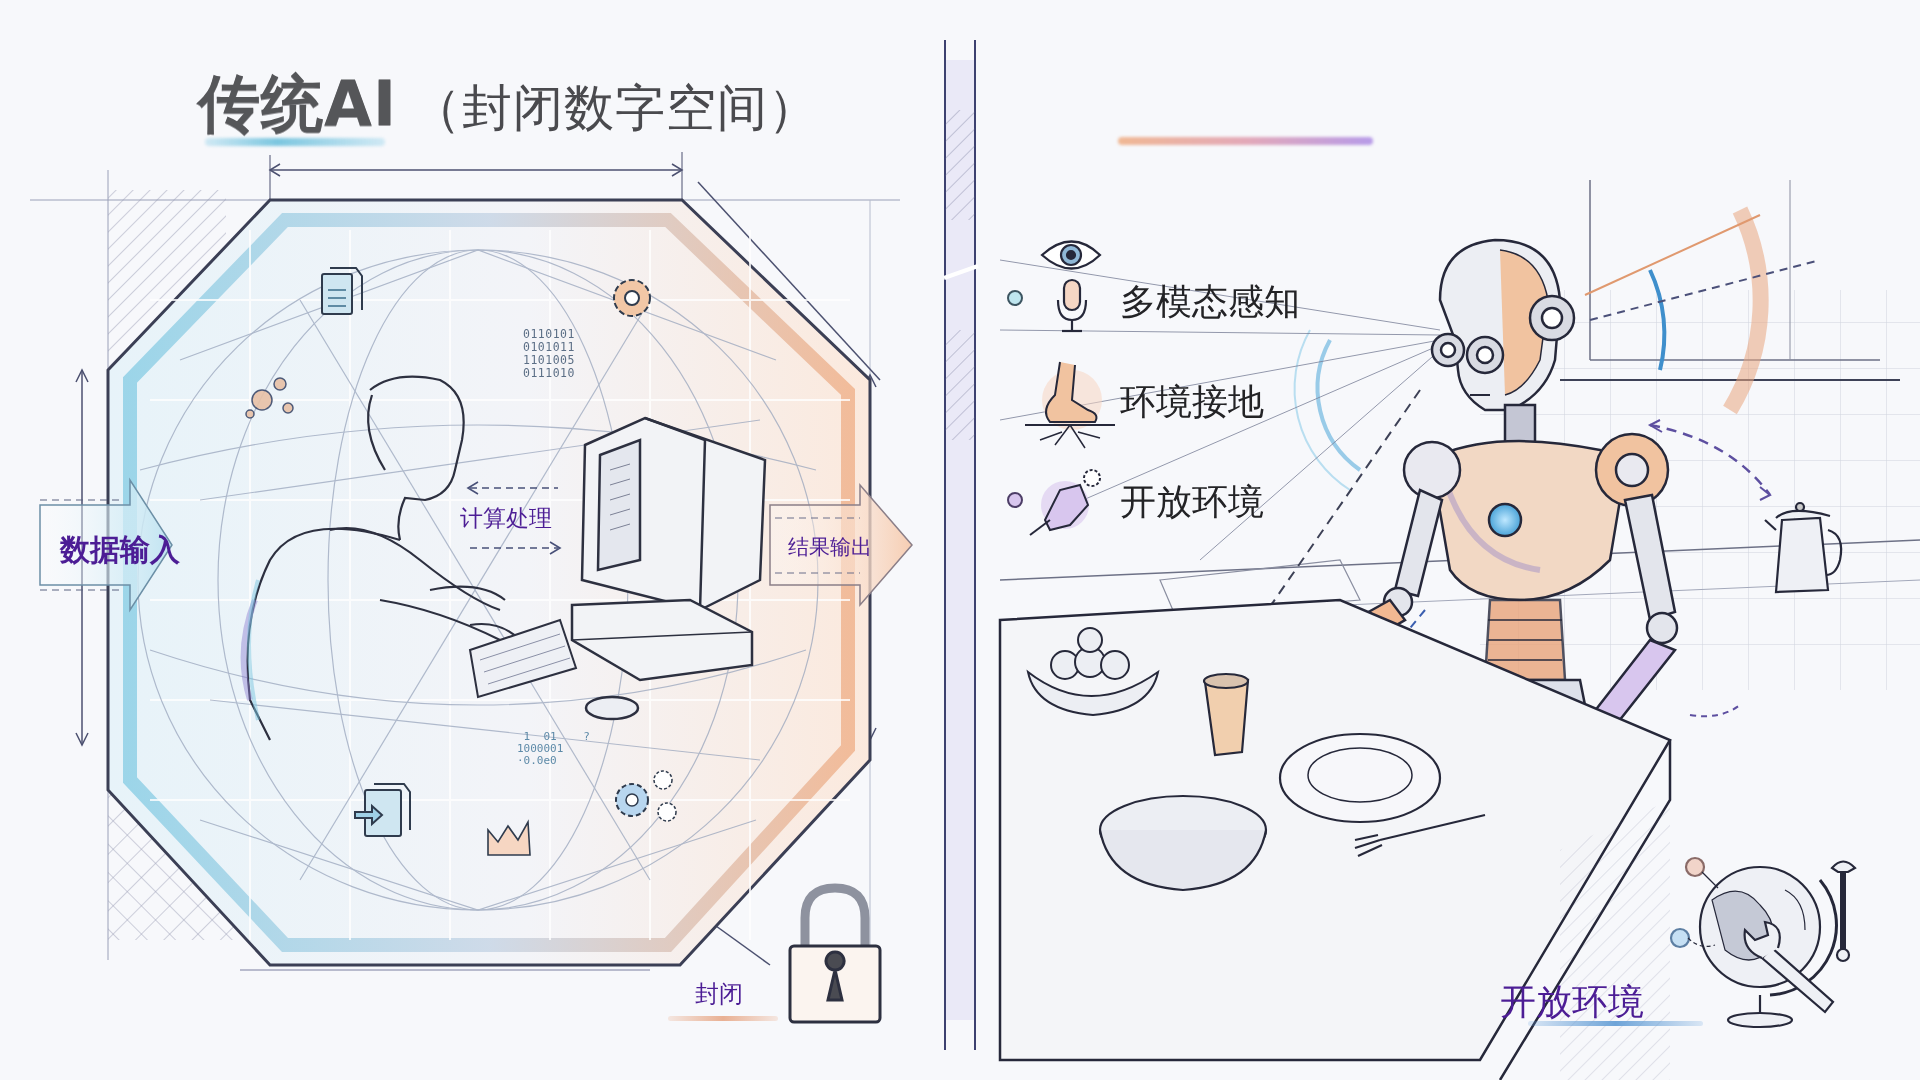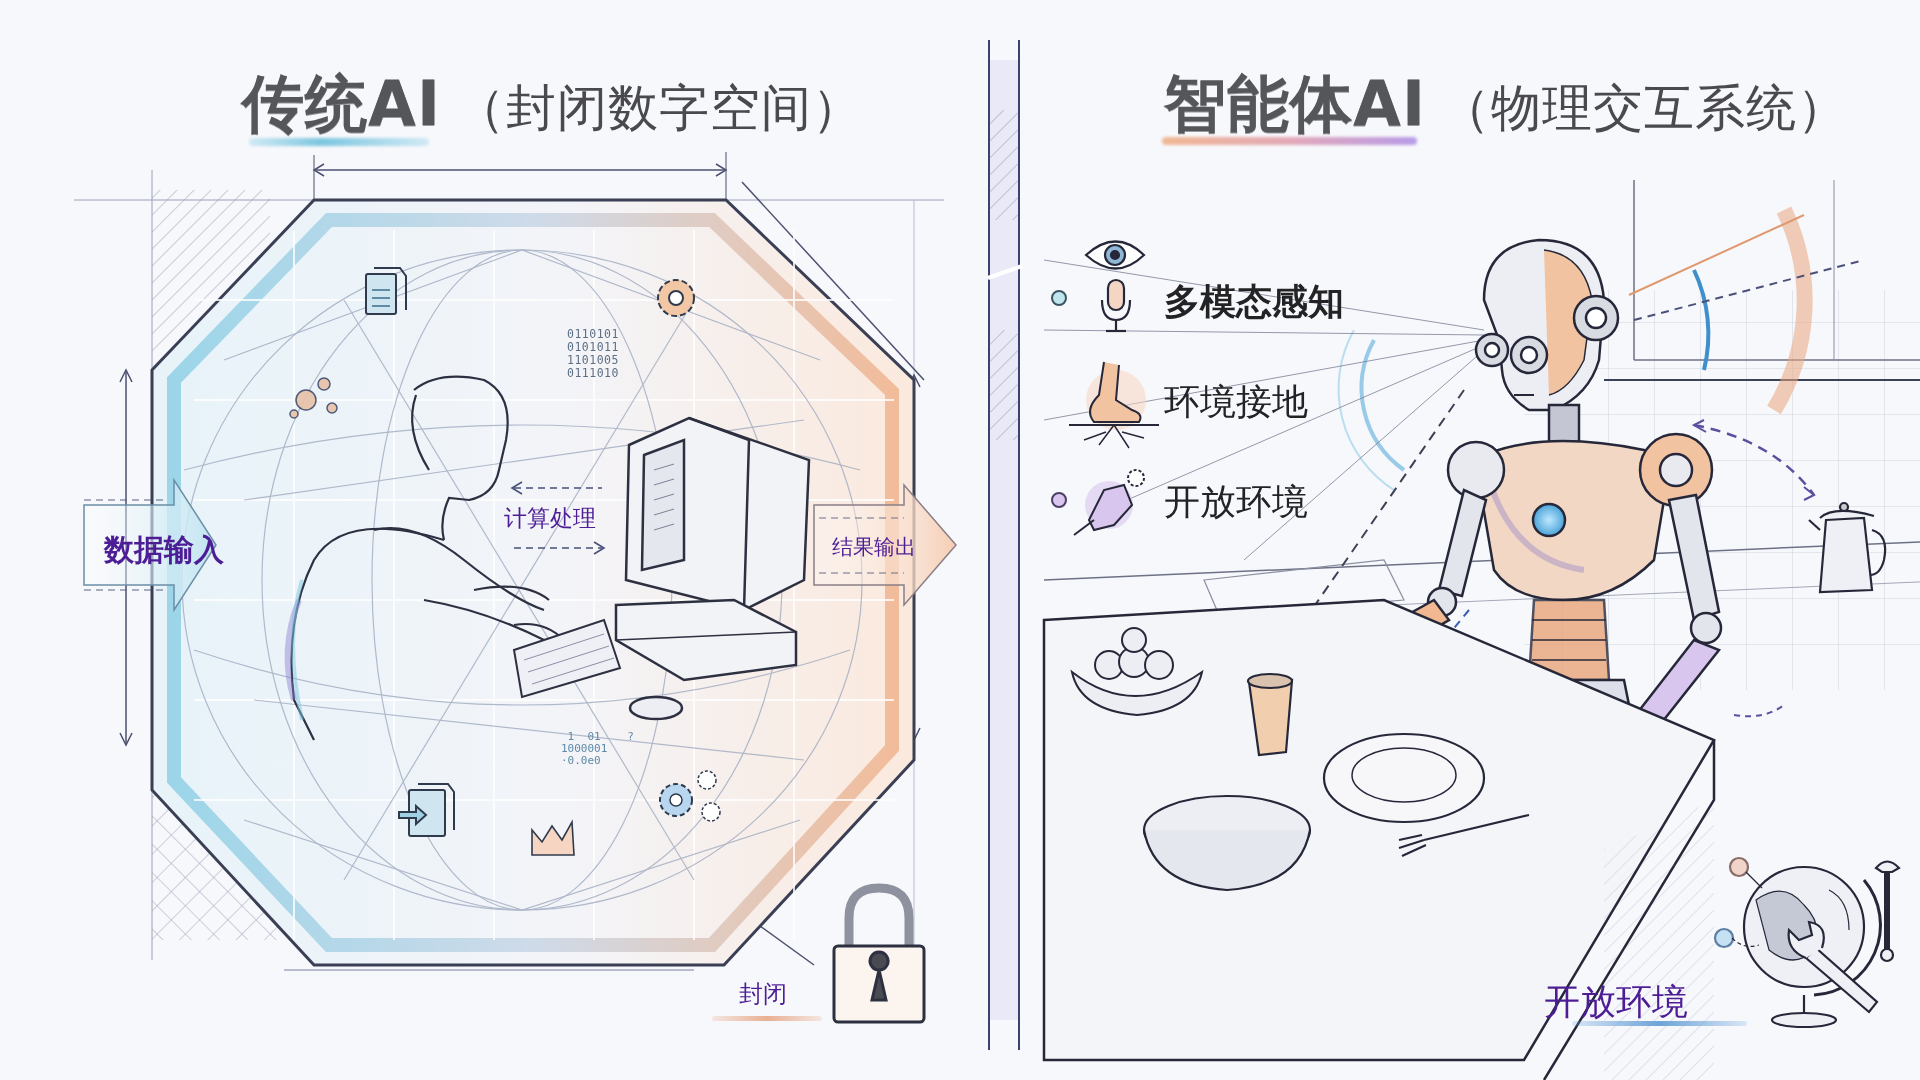--- a/index.html
+++ b/index.html
@@ -1,36 +1,36 @@
 <!DOCTYPE html>
 <html><head>
 <meta charset="utf-8">
 <style>
   * { box-sizing: border-box; margin: 0; padding: 0; }
   html, body { width: 1920px; height: 1080px; overflow: hidden; background: #f7f8fb; }
   body { font-family: "DejaVu Sans", "Liberation Sans", sans-serif; color: #2b2b2e; position: relative; }
-  .canvas { position: absolute; inset: 0; width: 1696px; height: 1080px; margin-left: 44px; }
+  .canvas { position: absolute; inset: 0; width: 1696px; height: 1080px; }
   svg.bg { position: absolute; left: 0; top: 0; }
   .title { position: absolute; top: 62px; font-weight: bold; font-size: 62px; color: #555659; letter-spacing: 1px; white-space: nowrap; text-shadow: 0 1px 0 #9a9a9e; }
   .title .sub { font-weight: normal; font-size: 50px; color: #4a4a4e; margin-left: 14px; text-shadow: none; }
   .title-left { left: 198px; }
   .title-right { left: 1120px; }
   .underline { position: absolute; height: 8px; border-radius: 4px; filter: blur(1.5px); }
   .ul-left { left: 205px; top: 138px; width: 180px; background: linear-gradient(90deg, rgba(120,200,230,0.3), #7cc6df 40%, rgba(120,200,230,0.3)); }
   .ul-right { left: 1118px; top: 137px; width: 255px; background: linear-gradient(90deg, #f0b894, #e3a9b8 50%, #b79be8); }
   .label { position: absolute; white-space: nowrap; color: #4c1d95; }
   .lbl-input { left: 60px; top: 530px; font-size: 30px; font-weight: bold; }
   .lbl-process { left: 460px; top: 503px; font-size: 23px; }
   .lbl-output { left: 788px; top: 533px; font-size: 21px; }
   .lbl-closed { left: 695px; top: 978px; font-size: 24px; }
   .lbl-open { left: 1500px; top: 978px; font-size: 36px; }
   .binary { position: absolute; left: 523px; top: 328px; font-family: "DejaVu Sans Mono", monospace; font-size: 11.5px; line-height: 13px; color: #5c6f86; white-space: pre; letter-spacing: 0.5px; text-align: right; }
   .binary2 { position: absolute; left: 517px; top: 731px; font-family: "DejaVu Sans Mono", monospace; font-size: 11px; line-height: 12px; color: #5d8aa8; white-space: pre; }
   .feature { position: absolute; left: 1120px; font-size: 36px; color: #232326; white-space: nowrap; }
-  .feat-0 { top: 278px; font-weight: bold; }
+  .feat-0 { top: 278px; }
   .feat-1 { top: 378px; }
   .feat-2 { top: 478px; }
   .hl-closed { position: absolute; left: 668px; top: 1016px; width: 110px; height: 5px; background: linear-gradient(90deg, rgba(232,160,120,0.2), #e9b093, rgba(232,160,120,0.2)); border-radius: 3px; }
   .hl-open { position: absolute; left: 1528px; top: 1021px; width: 175px; height: 5px; background: linear-gradient(90deg, rgba(100,160,220,0.2), #6ea4d8, rgba(100,160,220,0.2)); border-radius: 3px; }
 </style>
 </head>
 <body>
 
 <div class="canvas">
 
@@ -390,23 +390,20 @@
         <circle cx="1092" cy="478" r="8" fill="#fff" stroke-dasharray="3 2"></circle>
       </g>
     </g>
   </svg>
 
   <div class="title title-left">
     <span>传统AI</span><span class="sub">（封闭数字空间）</span>
   </div>
   <div class="underline ul-left"></div>
 
-  <div class="title title-right">
-    <span>智能体AI</span><span class="sub">（物理交互系统）</span>
-  </div>
   <div class="underline ul-right"></div>
 
   <div class="label lbl-input">数据输入</div>
   <div class="label lbl-process">计算处理</div>
   <div class="label lbl-output">结果输出</div>
   <div class="binary">0110101
 0101011
 1101005
 0111010</div>
   <div class="binary2"> 1  01    ?

